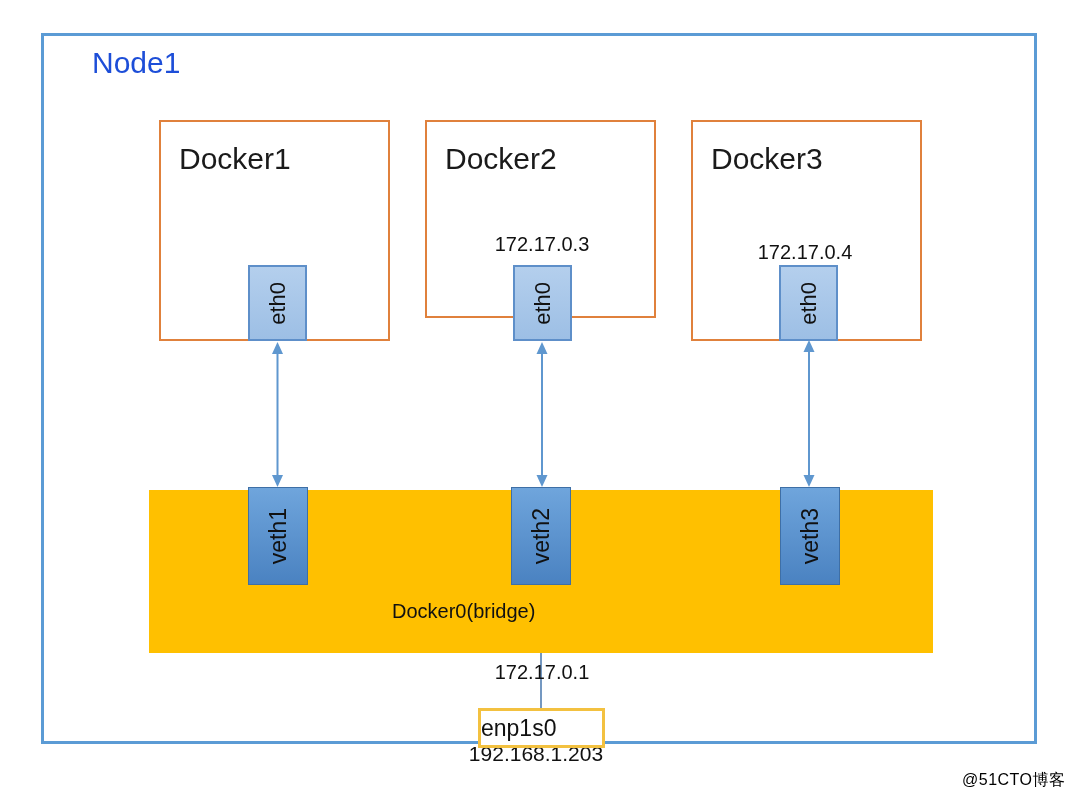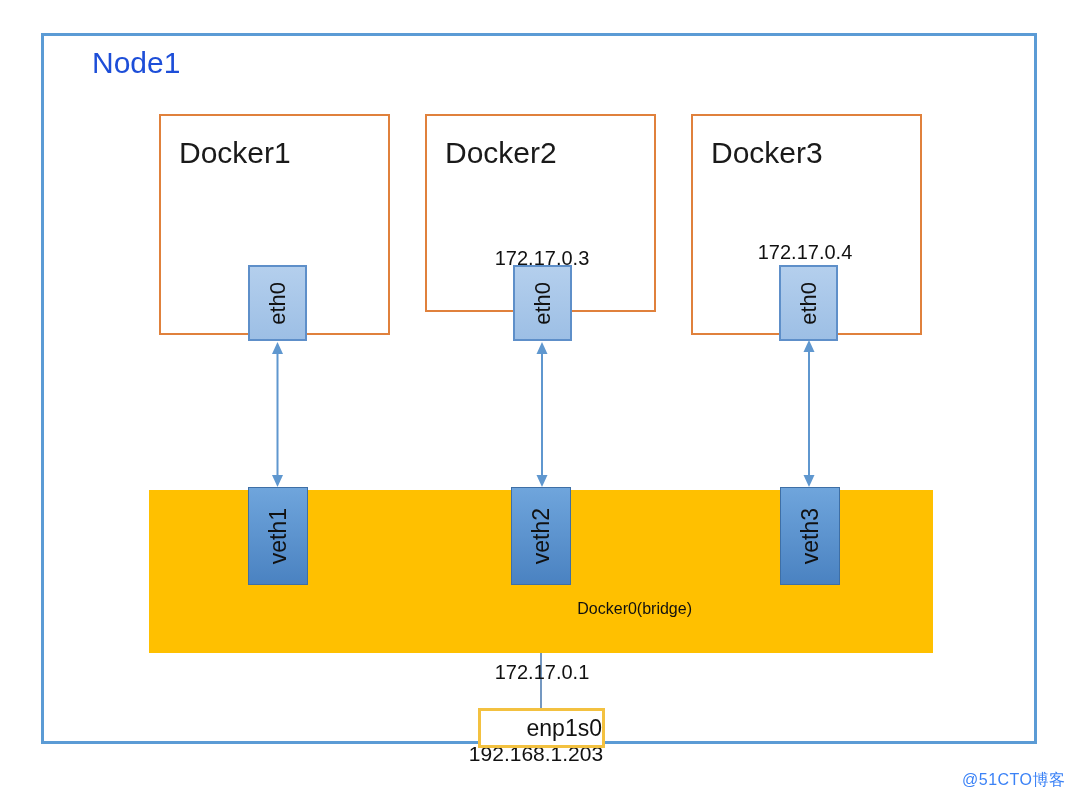--- a/index.html
+++ b/index.html
@@ -5,62 +5,62 @@
   html,body{margin:0;padding:0;background:#fff;}
   #canvas{
     position:relative;width:1078px;height:798px;background:#ffffff;
     font-family:"Liberation Sans",sans-serif;color:#111;overflow:hidden;
   }
   .abs{position:absolute;}
   
   #node-box{left:41px;top:33px;width:996px;height:711px;border:3px solid #5B9BD5;box-sizing:border-box;background:#fff;z-index:0;}
   #node-label{left:92px;top:46px;font-size:30px;color:#1d4ed8;z-index:2;}
   
-  .docker-box{top:114px;width:231px;height:221px;border:2px solid #E0813C;box-sizing:border-box;background:#fff;z-index:1;}
+  .docker-box{top:120px;width:231px;height:221px;border:2px solid #E0813C;box-sizing:border-box;background:#fff;z-index:1;}
   #docker1{left:159px;}
   #docker2{left:425px;height:198px;}
   #docker3{left:691px;}
   .docker-title{position:absolute;left:18px;top:20px;font-size:30px;color:#1a1a1a;}
   
   .ip-label{width:170px;text-align:center;font-size:20px;color:#111;z-index:3;}
   #ip1{left:192px;top:245px;}
-  #ip2{left:457px;top:247px;}
+  #ip2{left:457px;top:233px;}
   #ip3{left:720px;top:241px;}
   
   .eth-box{width:59px;height:76px;top:265px;border:2px solid #5E8FC9;box-sizing:border-box;
     background:linear-gradient(180deg,#B4CFED 0%,#9DBFE5 100%);
     display:flex;align-items:center;justify-content:center;z-index:4;}
   #eth1{left:248px;}
   #eth2{left:513px;}
   #eth3{left:779px;}
   .vtext{writing-mode:vertical-rl;transform:rotate(180deg);font-size:22px;color:#111;}
   
   #bridge-band{left:149px;top:490px;width:784px;height:163px;background:#FFC000;z-index:1;}
   
   .veth-box{width:60px;height:98px;top:487px;border:1px solid #3E6FA6;box-sizing:border-box;
     background:linear-gradient(180deg,#6FA5DC 0%,#4A82C1 100%);
     display:flex;align-items:center;justify-content:center;z-index:4;}
   #veth1{left:248px;}
   #veth2{left:511px;}
   #veth3{left:780px;}
   .veth-box .vtext{font-size:23px;}
   
-  #bridge-label{left:392px;top:600px;width:300px;text-align:right;font-size:16px;z-index:3;}
+  #bridge-label{left:392px;top:600px;width:300px;text-align:left;font-size:20px;z-index:3;}
   #bridge-ip{left:392px;top:629px;width:300px;text-align:center;font-size:20px;z-index:3;margin-top:32px;}
   
   #bridge-connector{left:540px;top:653px;width:2px;height:57px;background:#7498C1;z-index:2;}
   
   #enp-box{left:478px;top:708px;width:127px;height:40px;border:3px solid #F3C140;box-sizing:border-box;
-    background:#fff;display:flex;align-items:center;justify-content:flex-end;z-index:5;}
+    background:#fff;display:flex;align-items:center;justify-content:flex-start;z-index:5;}
   #enp-label{font-size:23px;color:#111;}
   #host-ip{left:446px;top:742px;width:180px;text-align:center;font-size:21px;z-index:3;}
   
   #arrows{left:0;top:0;width:1078px;height:798px;z-index:3;pointer-events:none;}
   
-  #watermark{left:962px;top:770px;font-size:16px;color:#3b82f6;text-shadow:1px 1px 0 #ffffff;z-index:6;letter-spacing:0.5px;}
+  #watermark{left:962px;top:770px;font-size:16px;color:#000000;text-shadow:1px 1px 0 #ffffff;z-index:6;letter-spacing:0.5px;}
 </style>
 </head>
 <body>
 
 <div id="canvas">
 
   <div id="node-box" class="abs"></div>
   <div id="node-label" class="abs">Node1</div>
 
   <div id="docker1" class="abs docker-box">

